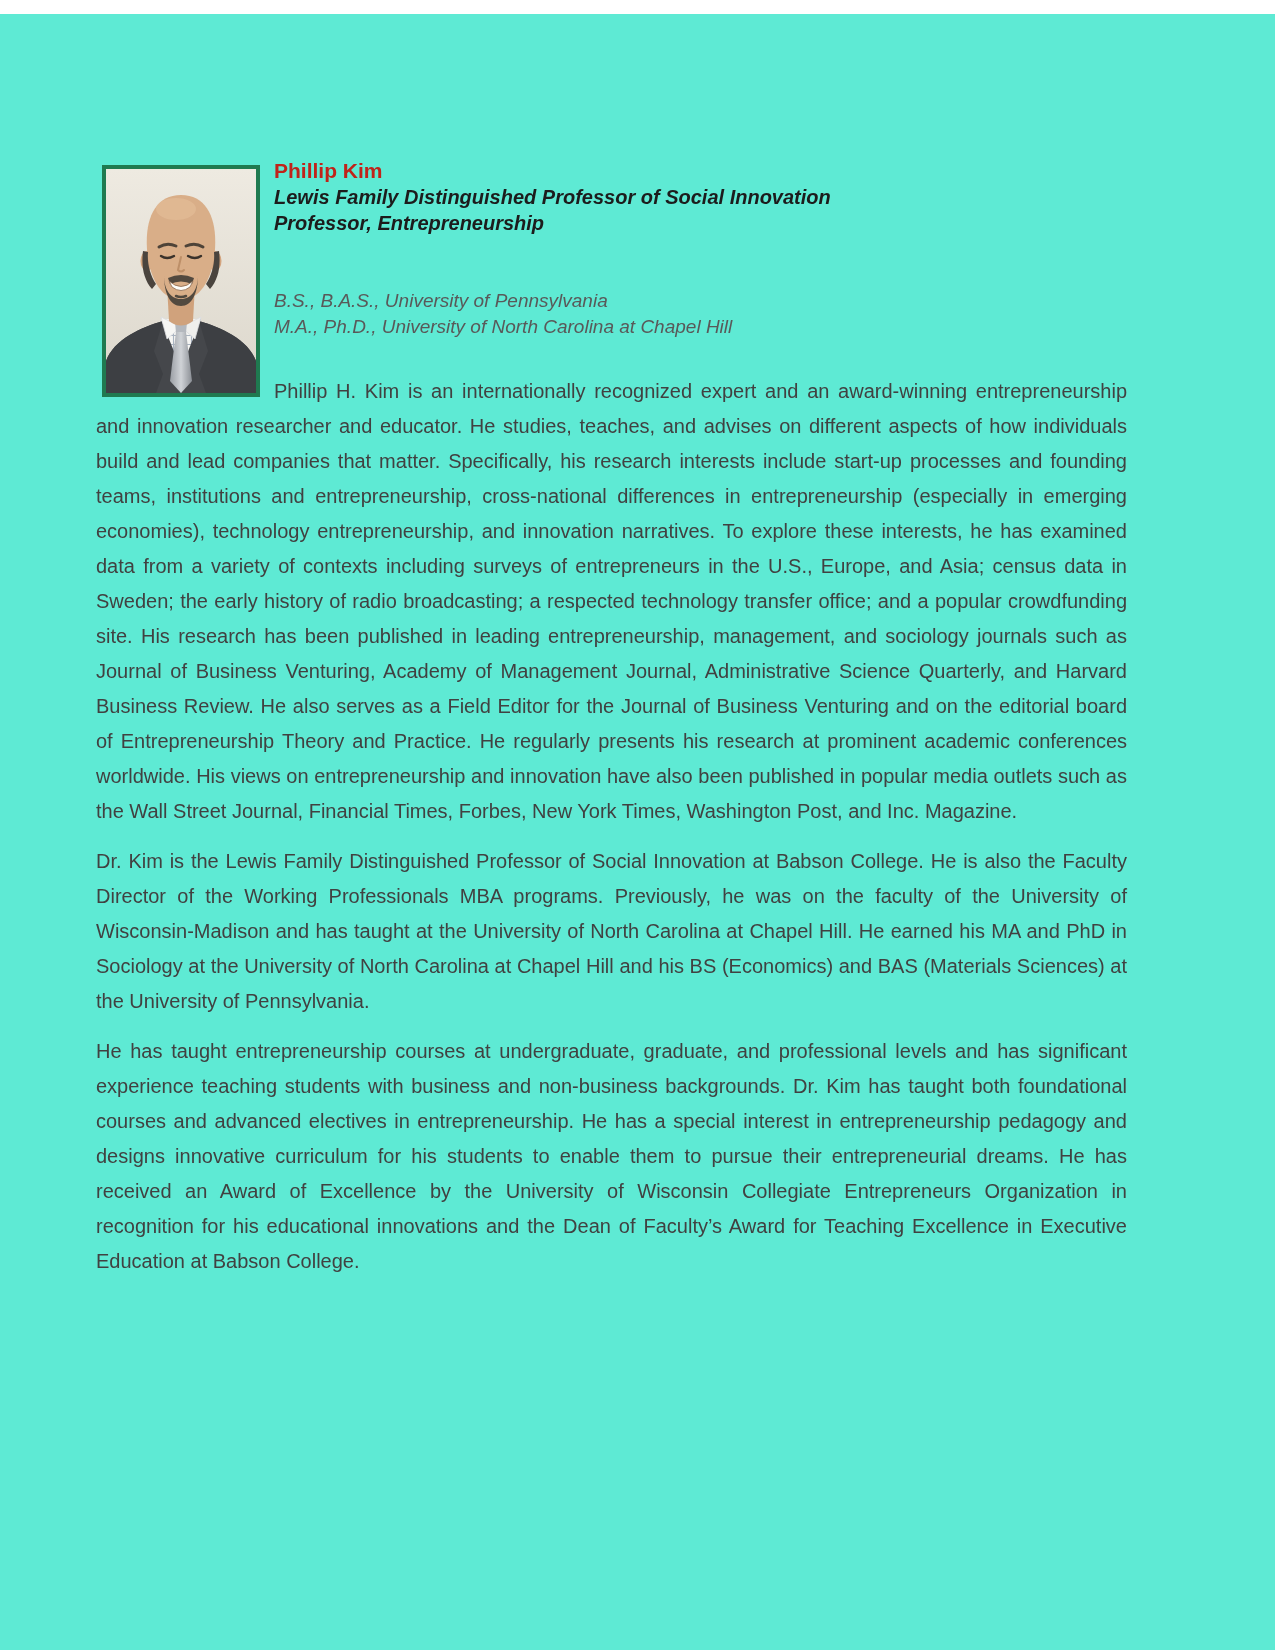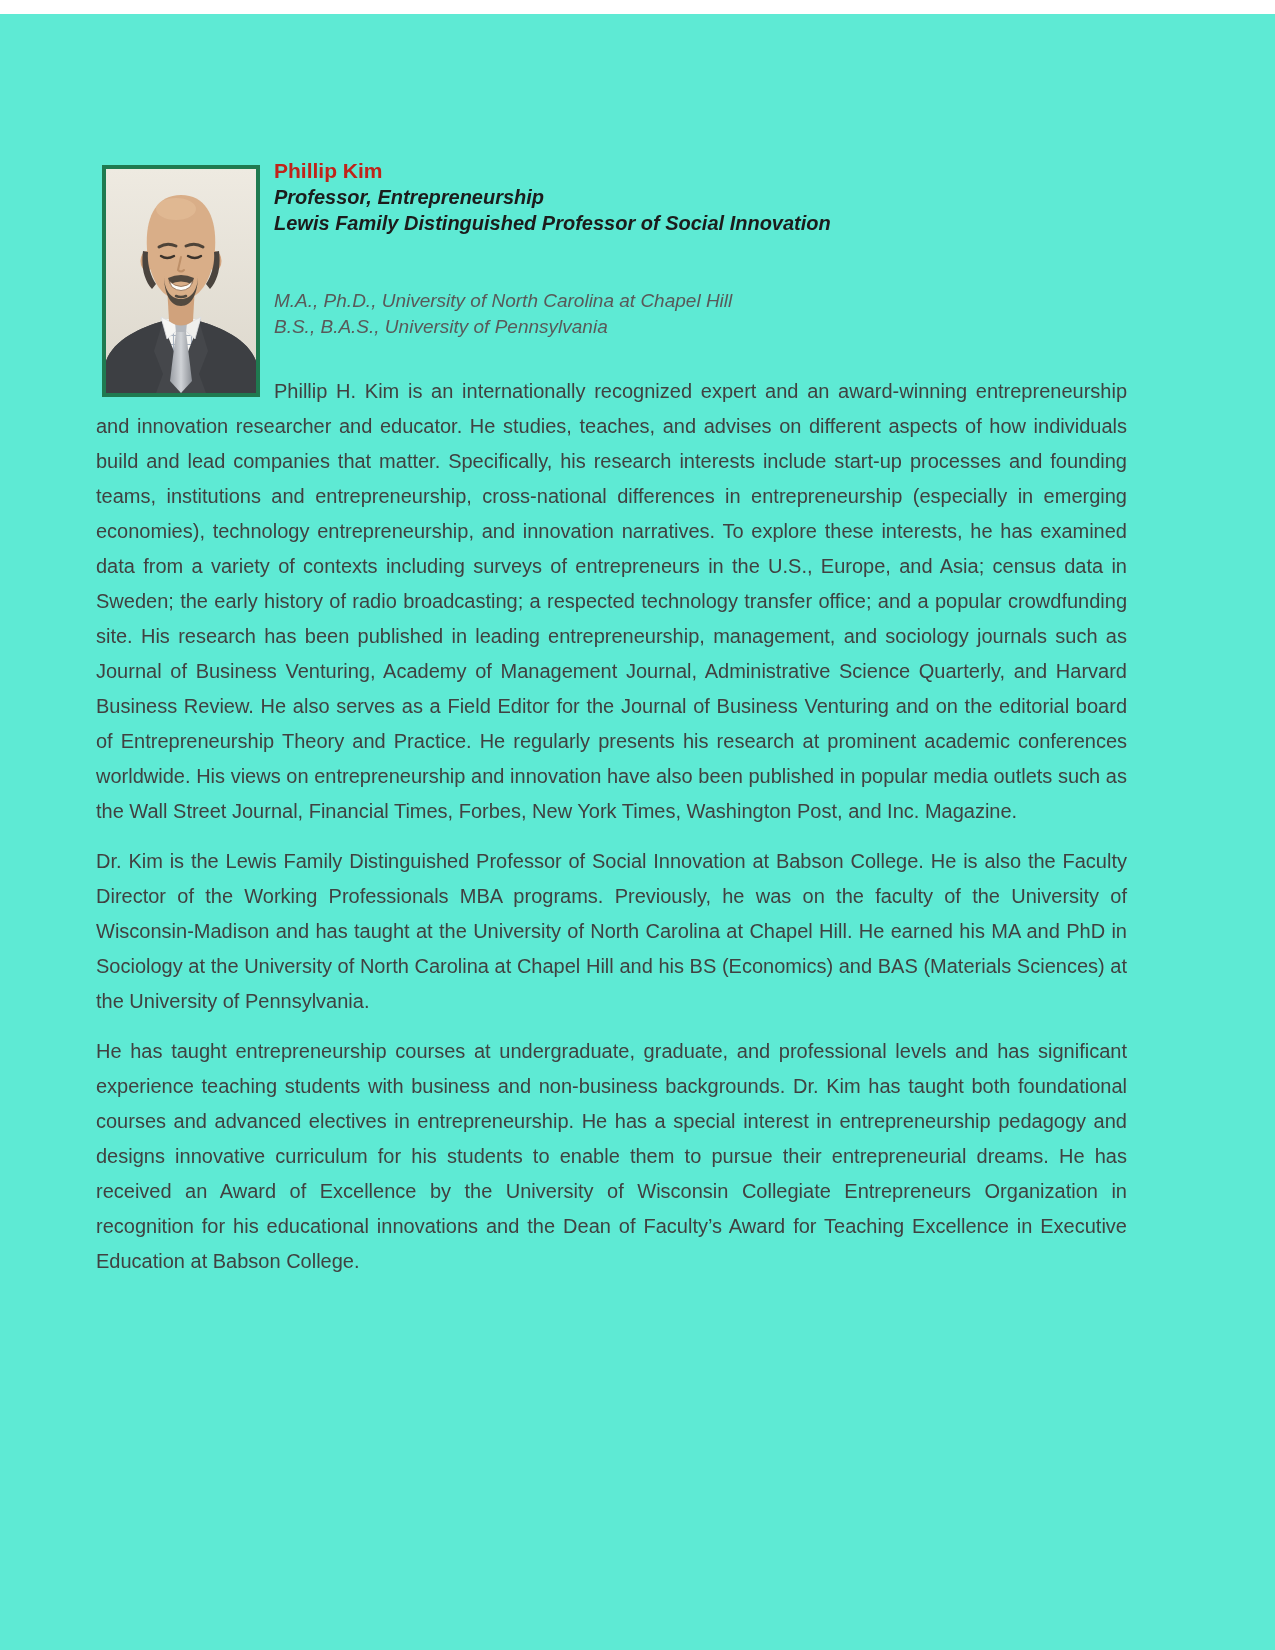--- a/index.html
+++ b/index.html
@@ -113,25 +113,25 @@
       <path d="M58,106 C58,124 64,137 75,137 C86,137 92,124 92,106 C92,120 86,130 75,130 C64,130 58,120 58,106 Z" fill="#52493f"></path>
       <path d="M62,109 Q75,103 88,109 L86,115 Q75,110 64,115 Z" fill="#52493f"></path>
 
       <path d="M63,112 Q75,123 87,112 L84,118 Q75,125 66,118 Z" fill="#fdfdfa" stroke="#8c6a50" stroke-width="0.8"></path>
       <path d="M70,127 Q75,129 80,127" stroke="#52493f" stroke-width="2.5" fill="none" stroke-linecap="round"></path>
     </svg>
   </div>
 
   <div class="header-block">
     <h1 class="person-name">Phillip Kim</h1>
+    <p class="job-title">Lewis Family Distinguished Professor of Social Innovation</p>
     <p class="job-title">Professor, Entrepreneurship</p>
-    <p class="job-title">Lewis Family Distinguished Professor of Social Innovation</p>
     <div class="degrees">
+      <p class="degree-line">B.S., B.A.S., University of Pennsylvania</p>
       <p class="degree-line">M.A., Ph.D., University of North Carolina at Chapel Hill</p>
-      <p class="degree-line">B.S., B.A.S., University of Pennsylvania</p>
     </div>
   </div>
 
   <div class="bio">
     <p class="first">Phillip H. Kim is an internationally recognized expert and an award-winning entrepreneurship and innovation researcher and educator. He studies, teaches, and advises on different aspects of how individuals build and lead companies that matter. Specifically, his research interests include start-up processes and founding teams, institutions and entrepreneurship, cross-national differences in entrepreneurship (especially in emerging economies), technology entrepreneurship, and innovation narratives. To explore these interests, he has examined data from a variety of contexts including surveys of entrepreneurs in the U.S., Europe, and Asia; census data in Sweden; the early history of radio broadcasting; a respected technology transfer office; and a popular crowdfunding site. His research has been published in leading entrepreneurship, management, and sociology journals such as Journal of Business Venturing, Academy of Management Journal, Administrative Science Quarterly, and Harvard Business Review. He also serves as a Field Editor for the Journal of Business Venturing and on the editorial board of Entrepreneurship Theory and Practice. He regularly presents his research at prominent academic conferences worldwide. His views on entrepreneurship and innovation have also been published in popular media outlets such as the Wall Street Journal, Financial Times, Forbes, New York Times, Washington Post, and Inc. Magazine.</p>
     <p>Dr. Kim is the Lewis Family Distinguished Professor of Social Innovation at Babson College. He is also the Faculty Director of the Working Professionals MBA programs. Previously, he was on the faculty of the University of Wisconsin-Madison and has taught at the University of North Carolina at Chapel Hill. He earned his MA and PhD in Sociology at the University of North Carolina at Chapel Hill and his BS (Economics) and BAS (Materials Sciences) at the University of Pennsylvania.</p>
     <p>He has taught entrepreneurship courses at undergraduate, graduate, and professional levels and has significant experience teaching students with business and non-business backgrounds. Dr. Kim has taught both foundational courses and advanced electives in entrepreneurship. He has a special interest in entrepreneurship pedagogy and designs innovative curriculum for his students to enable them to pursue their entrepreneurial dreams. He has received an Award of Excellence by the University of Wisconsin Collegiate Entrepreneurs Organization in recognition for his educational innovations and the Dean of Faculty’s Award for Teaching Excellence in Executive Education at Babson College.</p>
   </div>
 
 </div>

